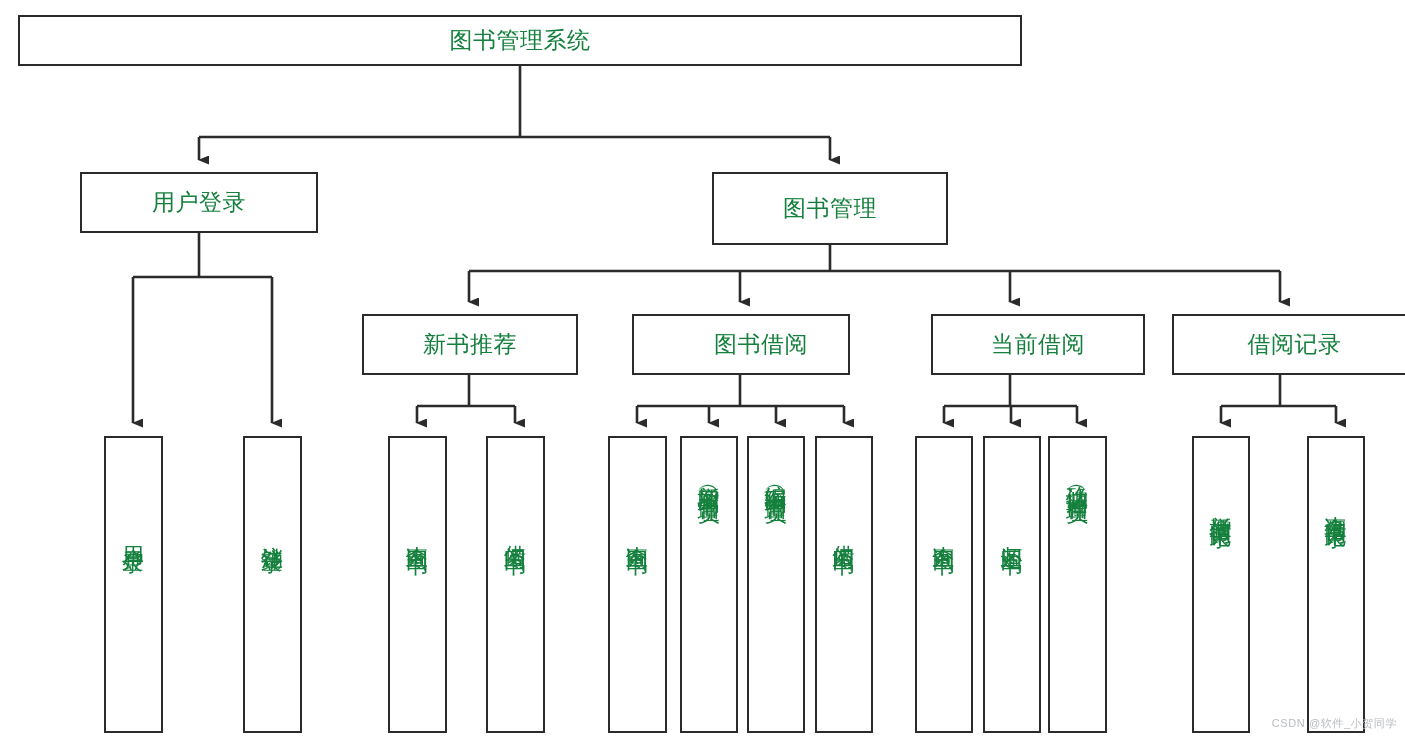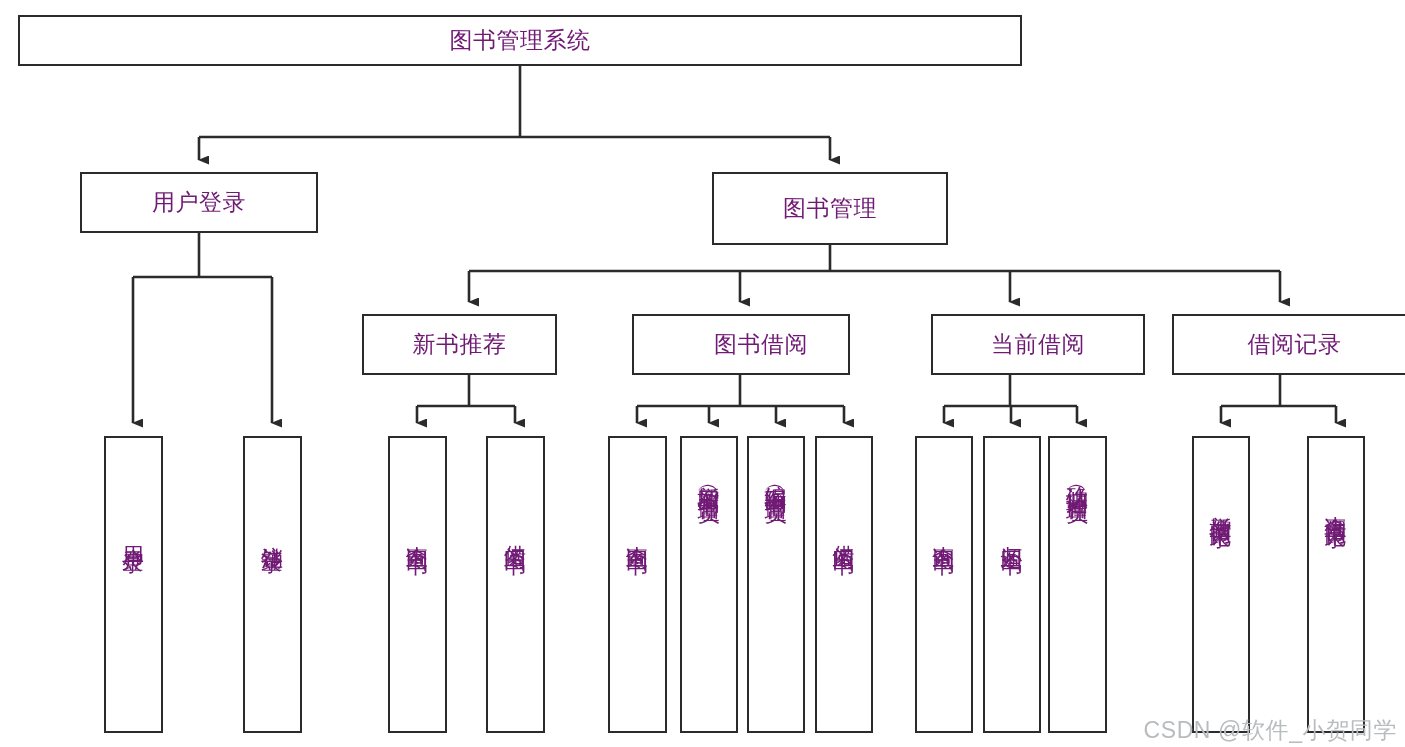--- a/index.html
+++ b/index.html
@@ -34,21 +34,21 @@
     display: flex;
     align-items: center;
     justify-content: center;
     color: #22272b;
     z-index: 2;
   }
   .node-label {
     display: block;
     text-align: left;
     line-height: 1.18;
-    color: #701a75;
+    color: #15803d;
     white-space: nowrap;
   }
   
   .node.horizontal .node-label {
     font-size: 23px;
     letter-spacing: 0.5px;
   }
   .node.root .node-label {
     font-size: 23px;
   }
@@ -71,22 +71,22 @@
   }
   .node.vertical.pad-top-md {
     padding-top: 60px;
   }
   .node.vertical.pad-top-sm {
     padding-top: 30px;
   }
   #watermark {
     position: absolute;
     right: 8px;
-    bottom: 1px;
-    font-size: 23px;
+    bottom: 16px;
+    font-size: 11px;
     color: #b9bcbf;
     letter-spacing: 0.6px;
     z-index: 5;
     white-space: nowrap;
     font-family: "Liberation Sans", "DejaVu Sans", sans-serif;
     margin-left: 48px;
   }
 </style>
 </head>
 <body>
@@ -148,21 +148,21 @@
   </div>
 
   <div class="node horizontal" style="left:80px; top:172px; width:238px; height:61px;">
     <span class="node-label">用户登录</span>
   </div>
 
   <div class="node horizontal" style="left:712px; top:172px; width:236px; height:73px;">
     <span class="node-label">图书管理</span>
   </div>
 
-  <div class="node horizontal" style="left:362px; top:314px; width:195px; height:61px;">
+  <div class="node horizontal" style="left:362px; top:314px; width:216px; height:61px;">
     <span class="node-label">新书推荐</span>
   </div>
 
   <div class="node horizontal" style="left:632px; top:314px; width:218px; height:61px;padding-left:40px;">
     <span class="node-label">图书借阅</span>
   </div>
 
   <div class="node horizontal" style="left:931px; top:314px; width:214px; height:61px;">
     <span class="node-label">当前借阅</span>
   </div>

